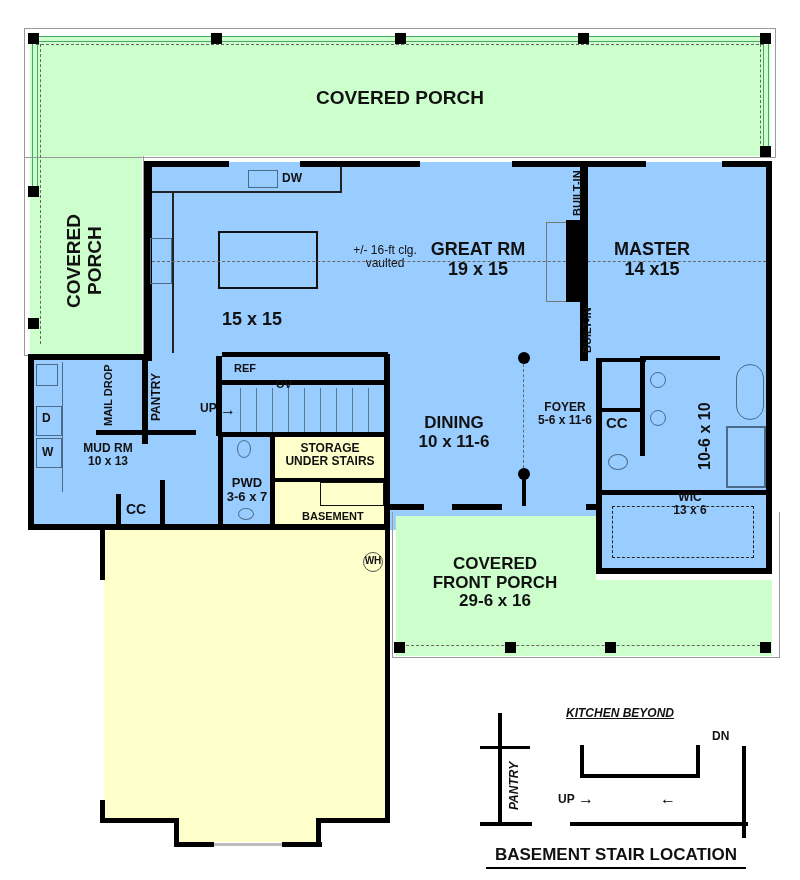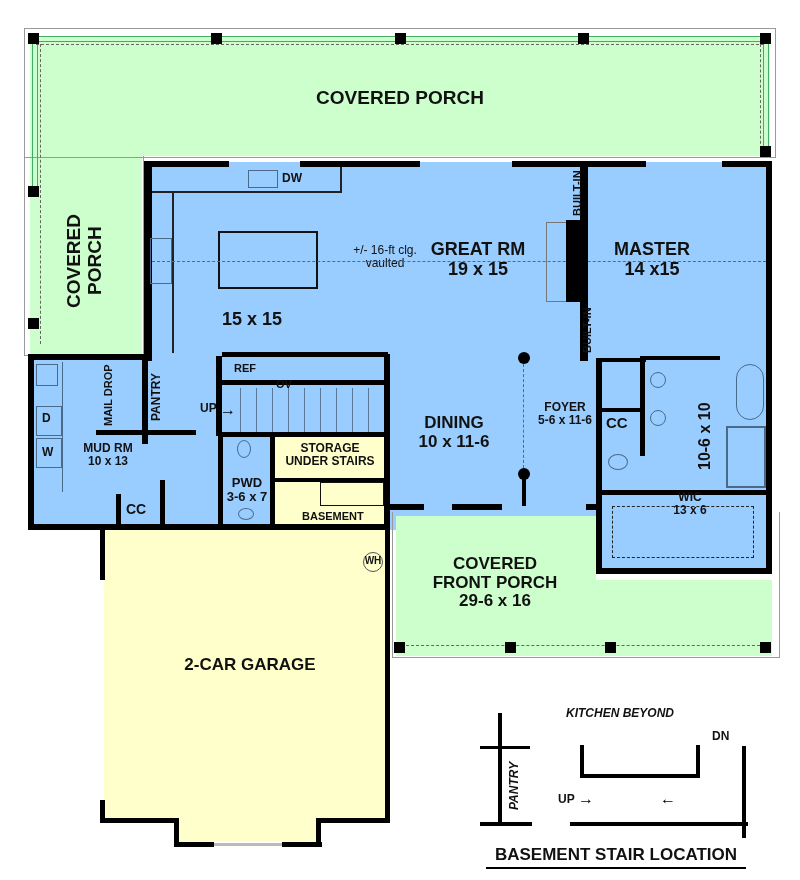--- a/index.html
+++ b/index.html
@@ -214,24 +214,23 @@
 <div class="wall" style="left:174px;top:818px;width:5px;height:28px;"></div>
 <div class="wall" style="left:174px;top:842px;width:40px;height:5px;"></div>
 <div class="wall" style="left:282px;top:842px;width:40px;height:5px;"></div>
 <div class="wall" style="left:316px;top:818px;width:5px;height:28px;"></div>
 <div class="wall" style="left:316px;top:818px;width:74px;height:5px;"></div>
 <div class="wall" style="left:385px;top:510px;width:5px;height:312px;"></div>
 <div class="abs" style="left:214px;top:843px;width:68px;height:3px;background:#bbb;"></div>
 <div class="abs" style="left:363px;top:552px;width:18px;height:18px;border:1px solid #555;border-radius:50%;"></div>
 <div class="lbl" style="left:363px;top:555px;width:20px;font-size:10px;">WH</div>
 <div class="lbl" style="left:170px;top:656px;width:160px;font-size:17px;">
-  <span>2-CAR GARAGE</span>
-</div>
-
-<div class="lbl" style="left:566px;top:707px;font-size:12px;font-style:italic;">KITCHEN BEYOND</div>
+</div>
+
+<div class="lbl" style="left:566px;top:707px;font-size:12px;font-style:italic;text-decoration:underline;">KITCHEN BEYOND</div>
 <div class="wall" style="left:498px;top:713px;width:4px;height:110px;"></div>
 <div class="wall" style="left:480px;top:746px;width:50px;height:3px;"></div>
 <div class="wall" style="left:480px;top:822px;width:52px;height:4px;"></div>
 <div class="lbl vert" style="left:508px;top:756px;height:60px;font-size:12px;font-style:italic;">PANTRY</div>
 <div class="wall" style="left:580px;top:745px;width:4px;height:32px;"></div>
 <div class="wall" style="left:580px;top:774px;width:120px;height:4px;"></div>
 <div class="wall" style="left:696px;top:745px;width:4px;height:32px;"></div>
 <div class="wall" style="left:570px;top:822px;width:178px;height:4px;"></div>
 <div class="wall" style="left:742px;top:746px;width:4px;height:92px;"></div>
 <div class="lbl" style="left:558px;top:793px;font-size:12px;">UP</div>

